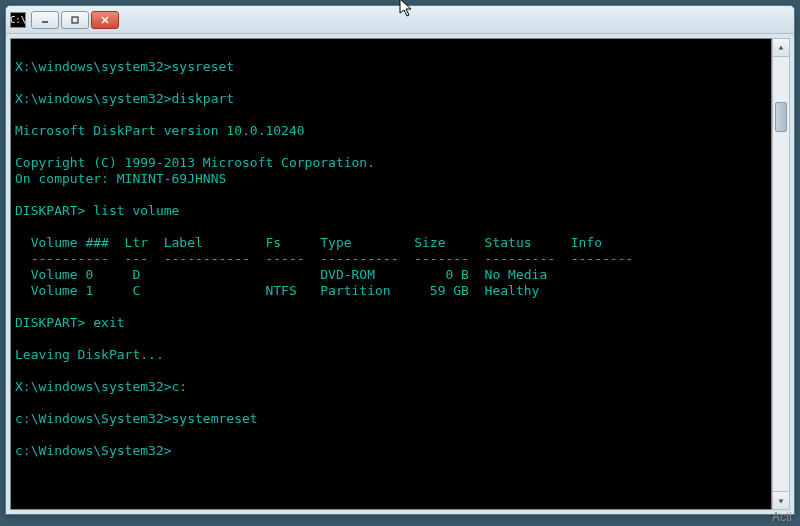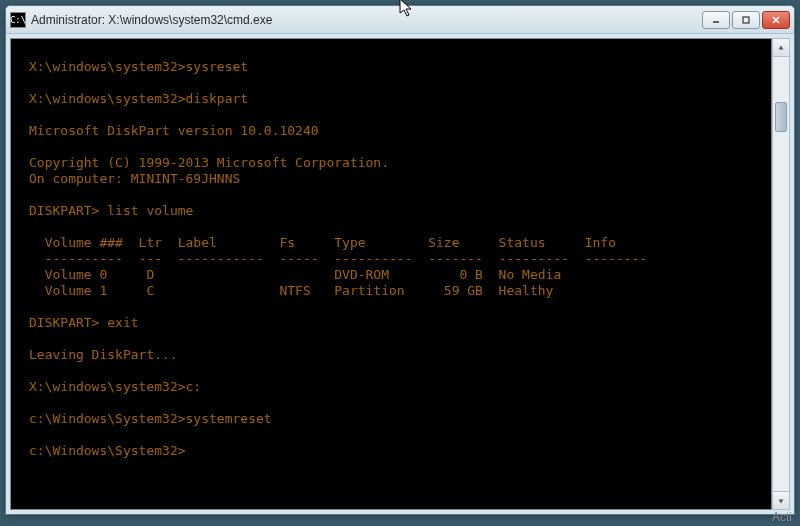--- a/index.html
+++ b/index.html
@@ -77,27 +77,27 @@
       height: 10px;
     }
     .console-container {
       position: relative;
       margin: 4px;
       height: calc(100% - 36px);
       background: #fff;
     }
     .console {
       background: #000;
-      color: #a16207;
+      color: #14b8a6;
       font-family: Consolas, "Lucida Console", monospace;
       font-size: 13px;
       line-height: 16px;
       white-space: pre;
       height: 100%;
-      padding: 4px 18px;
+      padding: 4px 4px;
       overflow: hidden;
       border: 1px solid #888;
       margin-right: 18px;
     }
     .scrollbar {
       position: absolute;
       right: 0;
       top: 0;
       width: 18px;
       height: 100%;
@@ -148,21 +148,20 @@
       left: 399px;
       z-index: 100;
     }
   </style>
 </head>
 <body>
 
 <div class="window">
   <div class="titlebar">
     <div class="app-icon">C:\</div>
-    <div class="title-text">Administrator: X:\windows\system32\cmd.exe</div>
     <div class="window-controls">
       <div class="win-btn">
         <svg viewBox="0 0 10 10">
             <line x1="2" y1="7" x2="8" y2="7" stroke="#333" stroke-width="1.5"></line>
           </svg>
       </div>
       <div class="win-btn">
         <svg viewBox="0 0 10 10">
             <rect x="2" y="2" width="6" height="6" fill="none" stroke="#333" stroke-width="1.2"></rect>
           </svg>

